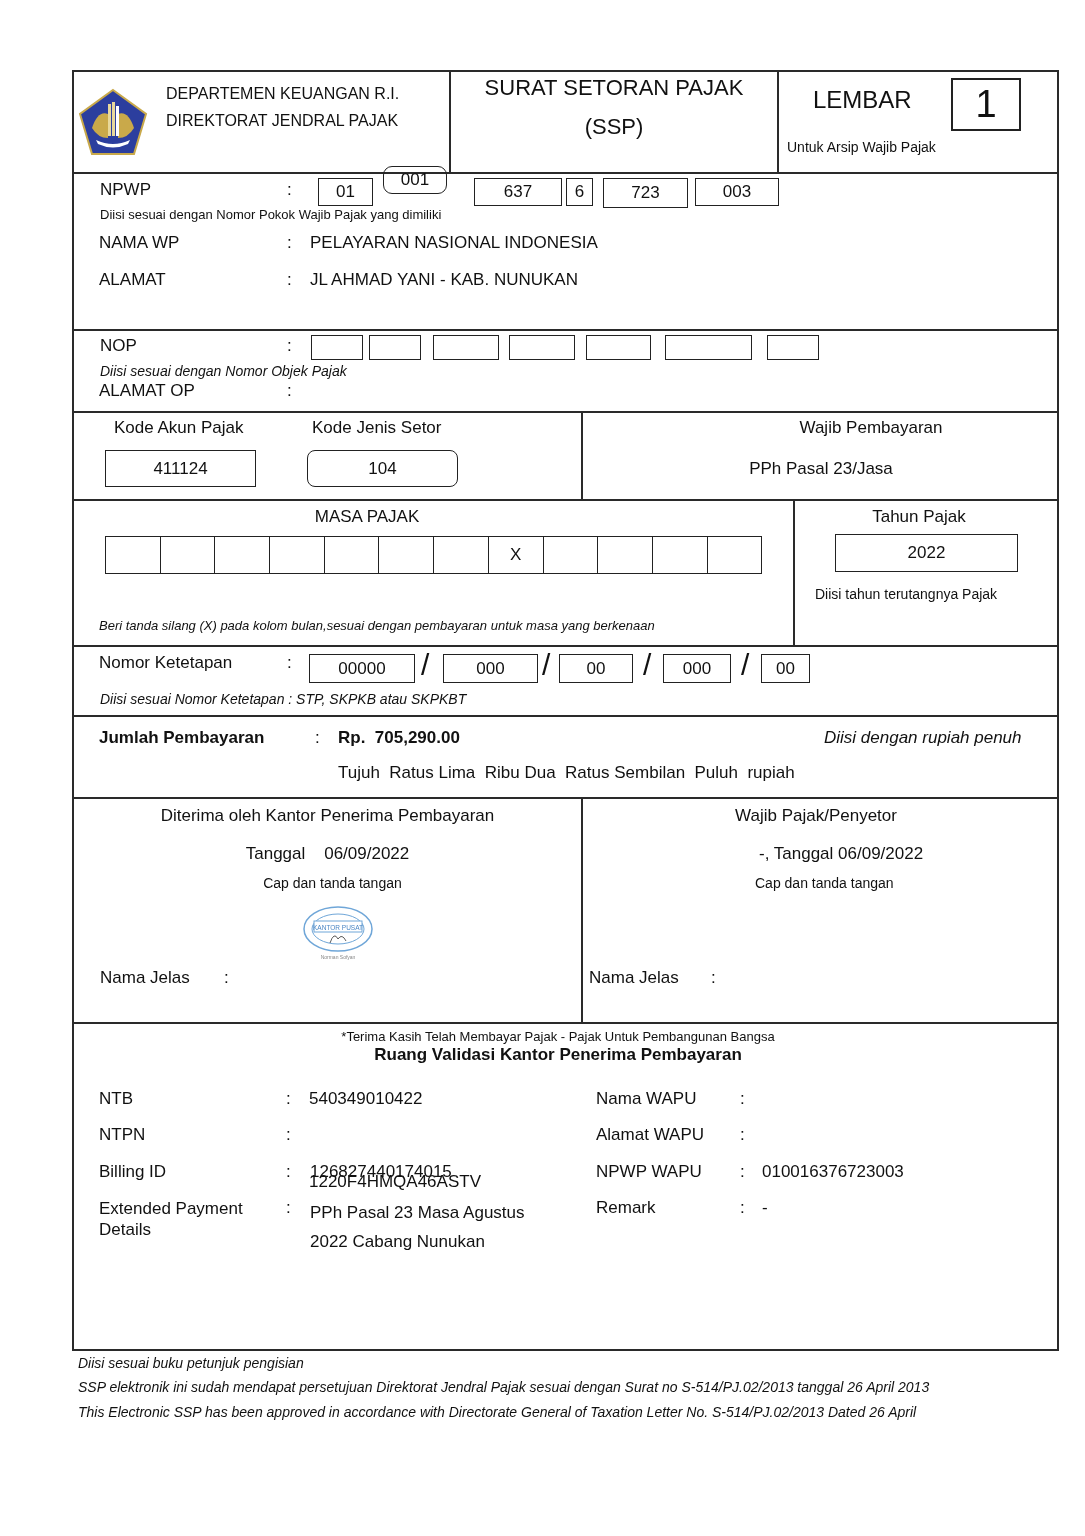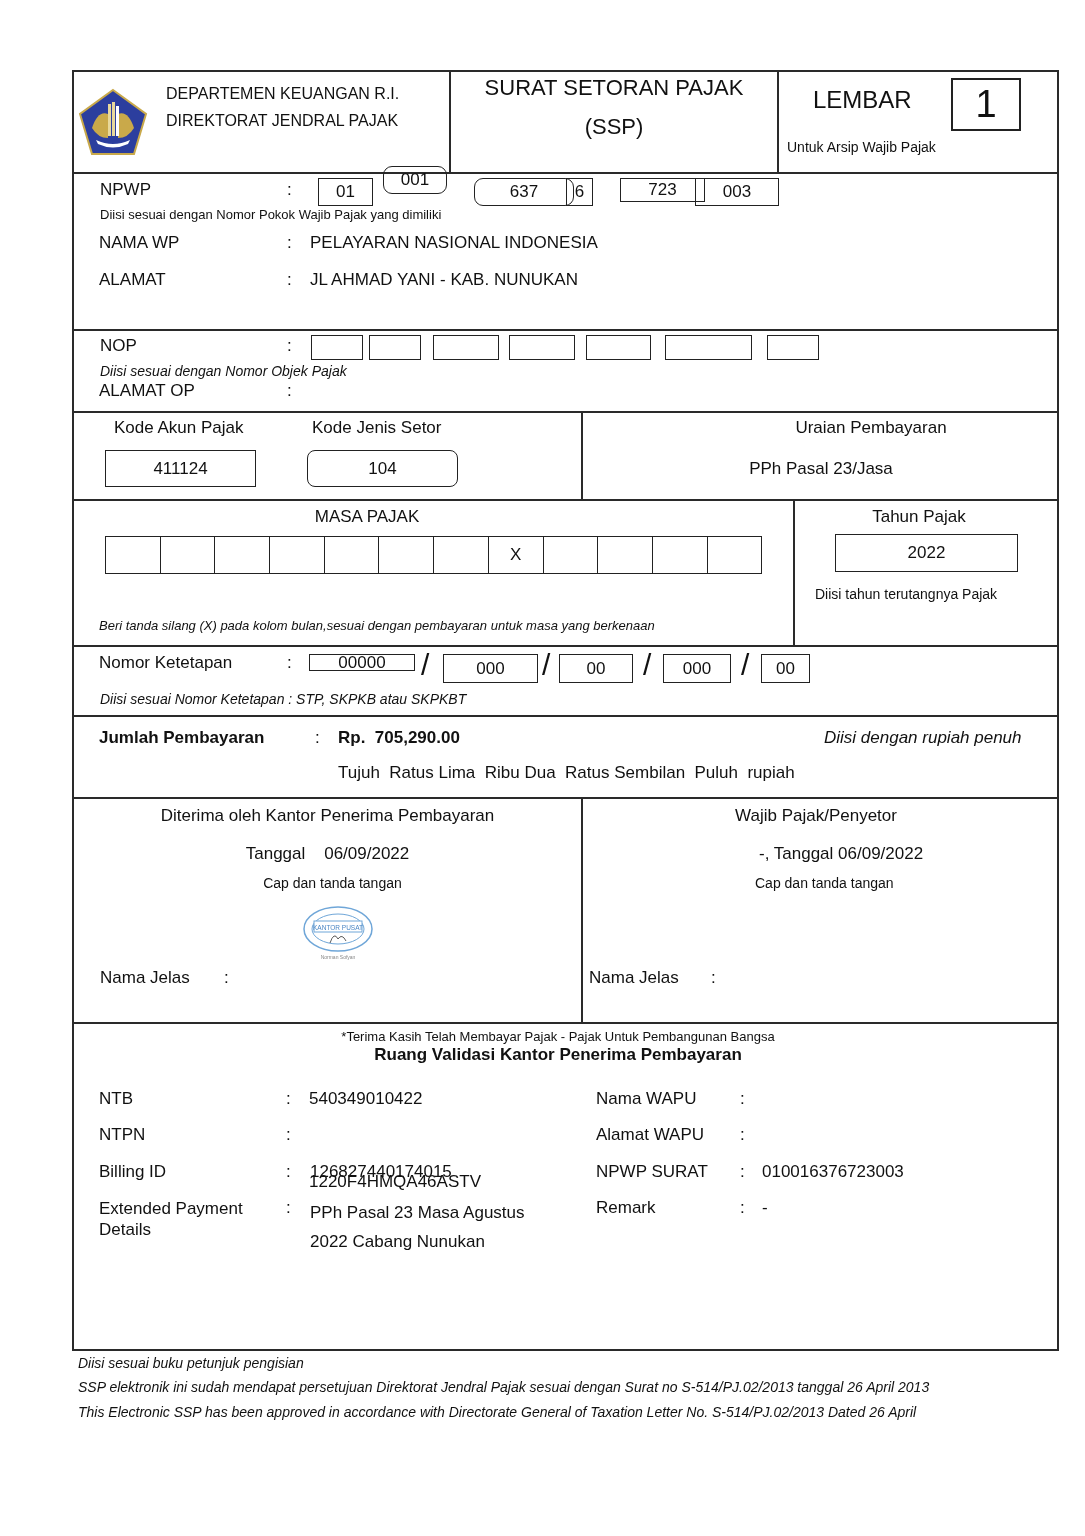--- a/index.html
+++ b/index.html
@@ -63,27 +63,27 @@
 <div class="abs t14" style="left:787px;top:139px;">Untuk Arsip Wajib Pajak</div>
 
 <div class="abs t17" style="left:100px;top:180px;">NPWP</div>
 <div class="abs t17" style="left:287px;top:180px;">:</div>
 <div class="box" style="left:318px;top:178px;width:55px;height:28px;">
     <span>01</span>
   </div>
 <div class="box" style="left:383px;top:166px;width:64px;height:28px;border-radius:9px;">
     <span>001</span>
   </div>
-<div class="box" style="left:474px;top:178px;width:100px;height:28px;border-radius:9px;">
+<div class="box" style="left:474px;top:178px;width:88px;height:28px;">
     <span>637</span>
   </div>
 <div class="box" style="left:566px;top:178px;width:27px;height:28px;">
     <span>6</span>
   </div>
-<div class="box" style="left:620px;top:178px;width:85px;height:24px;">
+<div class="box" style="left:603px;top:178px;width:85px;height:30px;">
     <span>723</span>
   </div>
 <div class="box" style="left:695px;top:178px;width:84px;height:28px;">
     <span>003</span>
   </div>
 <div class="abs t13" style="left:100px;top:207px;">Diisi sesuai dengan Nomor Pokok Wajib Pajak yang dimiliki</div>
 
 <div class="abs t17" style="left:99px;top:233px;">NAMA WP</div>
 <div class="abs t17" style="left:287px;top:233px;">:</div>
 <div class="abs t17" style="left:310px;top:233px;">PELAYARAN NASIONAL INDONESIA</div>
@@ -120,21 +120,21 @@
 <div class="abs t17" style="left:287px;top:381px;">:</div>
 
 <div class="abs t17" style="left:114px;top:418px;">Kode Akun Pajak</div>
 <div class="box" style="left:105px;top:450px;width:151px;height:37px;">
     <span>411124</span>
   </div>
 <div class="abs t17" style="left:312px;top:418px;">Kode Jenis Setor</div>
 <div class="box" style="left:307px;top:450px;width:151px;height:37px;border-radius:8px;">
     <span>104</span>
   </div>
-<div class="abs t17 center" style="left:583px;top:418px;width:476px;padding-left:100px;">Uraian Pembayaran</div>
+<div class="abs t17 center" style="left:583px;top:418px;width:476px;padding-left:100px;">Wajib Pembayaran</div>
 <div class="abs t17 center" style="left:583px;top:459px;width:476px;padding-left:0px;">PPh Pasal 23/Jasa</div>
 
 <div class="abs t17 center" style="left:105px;top:507px;width:524px;">MASA PAJAK</div>
 <table class="month-table">
   <tbody>
   <tr>
     <td></td>
     <td></td>
     <td></td>
     <td></td>
@@ -152,21 +152,21 @@
 <div class="abs t13 it" style="left:99px;top:618px;">Beri tanda silang (X) pada kolom bulan,sesuai dengan pembayaran untuk masa yang berkenaan</div>
 
 <div class="abs t17 center" style="left:795px;top:507px;width:248px;">Tahun Pajak</div>
 <div class="box" style="left:835px;top:534px;width:183px;height:38px;">
     <span>2022</span>
   </div>
 <div class="abs t14" style="left:815px;top:586px;">Diisi tahun terutangnya Pajak</div>
 
 <div class="abs t17" style="left:99px;top:653px;">Nomor Ketetapan</div>
 <div class="abs t17" style="left:287px;top:653px;">:</div>
-<div class="box" style="left:309px;top:654px;width:106px;height:17px;">
+<div class="box" style="left:309px;top:654px;width:106px;height:29px;">
     <span>00000</span>
   </div>
 <div class="abs" style="left:421px;top:648px;font-size:30px;">/</div>
 <div class="box" style="left:443px;top:654px;width:95px;height:29px;">
     <span>000</span>
   </div>
 <div class="abs" style="left:542px;top:648px;font-size:30px;">/</div>
 <div class="box" style="left:559px;top:654px;width:74px;height:29px;">
     <span>00</span>
   </div>
@@ -228,21 +228,21 @@
 <div class="abs t17" style="left:310px;top:1198px;width:250px;line-height:29px;">PPh Pasal 23 Masa Agustus 2022 Cabang Nunukan</div>
 
 <div class="abs t17" style="left:596px;top:1089px;">Nama WAPU</div>
 <div class="abs t17" style="left:740px;top:1089px;">:</div>
 <div class="abs t17" style="left:762px;top:1089px;"></div>
 
 <div class="abs t17" style="left:596px;top:1125px;">Alamat WAPU</div>
 <div class="abs t17" style="left:740px;top:1125px;">:</div>
 <div class="abs t17" style="left:762px;top:1125px;"></div>
 
-<div class="abs t17" style="left:596px;top:1162px;">NPWP SURAT</div>
+<div class="abs t17" style="left:596px;top:1162px;">NPWP WAPU</div>
 <div class="abs t17" style="left:740px;top:1162px;">:</div>
 <div class="abs t17" style="left:762px;top:1162px;">010016376723003</div>
 
 <div class="abs t17" style="left:596px;top:1198px;">Remark</div>
 <div class="abs t17" style="left:740px;top:1198px;">:</div>
 <div class="abs t17" style="left:762px;top:1198px;">-</div>
 
 <div class="abs t14 it" style="left:78px;top:1355px;">Diisi sesuai buku petunjuk pengisian</div>
 <div class="abs t14 it" style="left:78px;top:1379px;font-style:italic;">SSP elektronik ini sudah mendapat persetujuan Direktorat Jendral Pajak sesuai dengan Surat no S-514/PJ.02/2013 tanggal 26 April 2013</div>
 <div class="abs t14 it" style="left:78px;top:1404px;">This Electronic SSP has been approved in accordance with Directorate General of Taxation Letter No. S-514/PJ.02/2013 Dated 26 April</div>

